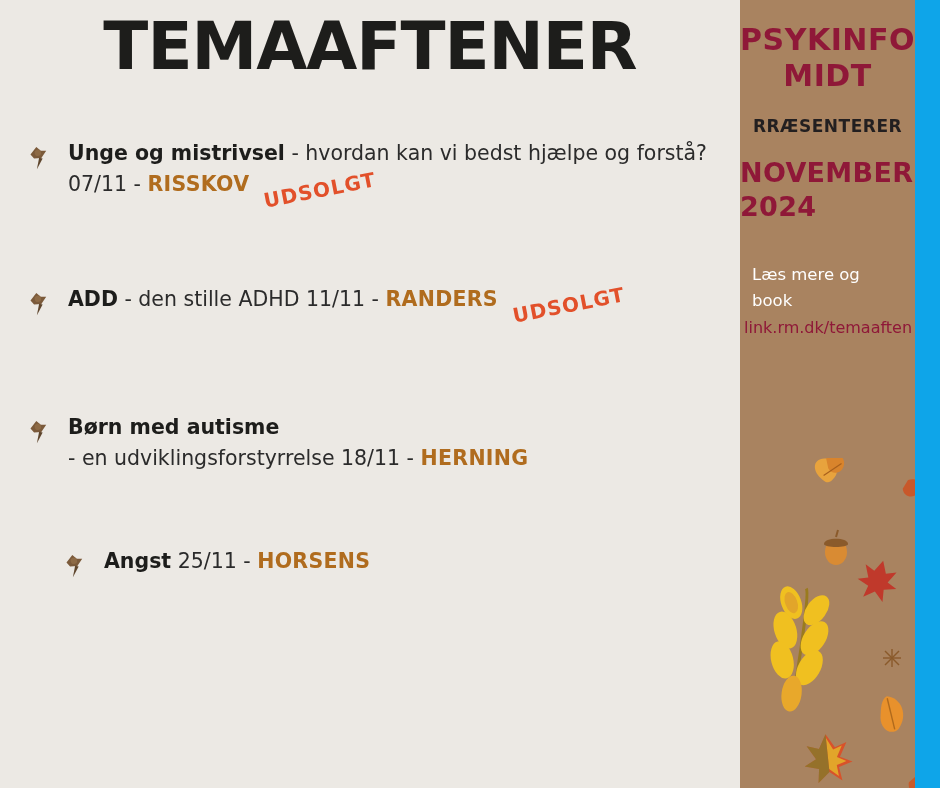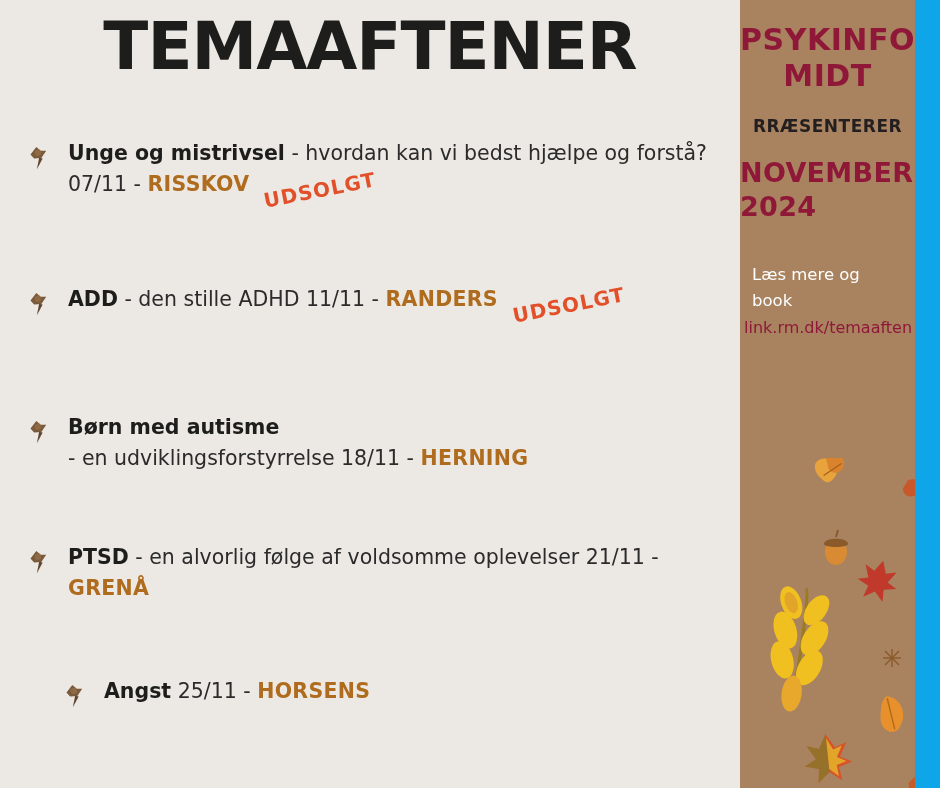--- a/index.html
+++ b/index.html
@@ -205,34 +205,20 @@
               <path d="M13 15 L7 25 L16 17 Z" fill="#5e452c"></path>
               <circle cx="13.5" cy="10" r="3.2" fill="#8d6a45"></circle>
             </g>
           </svg>
         </span>
         <div class="event-line">
           <span class="b">Børn med autisme</span><br><span> - en udviklingsforstyrrelse 18/11 - </span><span class="place">HERNING</span>
         </div>
       </div>
 
-      <div class="event event-e3">
-        <span class="pin">
-          <svg width="30" height="30" viewBox="0 0 30 30">
-            <g transform="rotate(-20 15 15)">
-              <path d="M6 9 L14 4 L17 9 L22 11 L15 16 L8 14 Z" fill="#7b5a3a"></path>
-              <path d="M13 15 L7 25 L16 17 Z" fill="#5e452c"></path>
-              <circle cx="13.5" cy="10" r="3.2" fill="#8d6a45"></circle>
-            </g>
-          </svg>
-        </span>
-        <div class="event-line">
-          <span class="b">PTSD</span><span> - en alvorlig følge af voldsomme oplevelser 21/11 - </span><span class="place">GRENÅ</span>
-        </div>
-      </div>
 
       <div class="event event-e4">
         <span class="pin">
           <svg width="30" height="30" viewBox="0 0 30 30">
             <g transform="rotate(-20 15 15)">
               <path d="M6 9 L14 4 L17 9 L22 11 L15 16 L8 14 Z" fill="#7b5a3a"></path>
               <path d="M13 15 L7 25 L16 17 Z" fill="#5e452c"></path>
               <circle cx="13.5" cy="10" r="3.2" fill="#8d6a45"></circle>
             </g>
           </svg>

